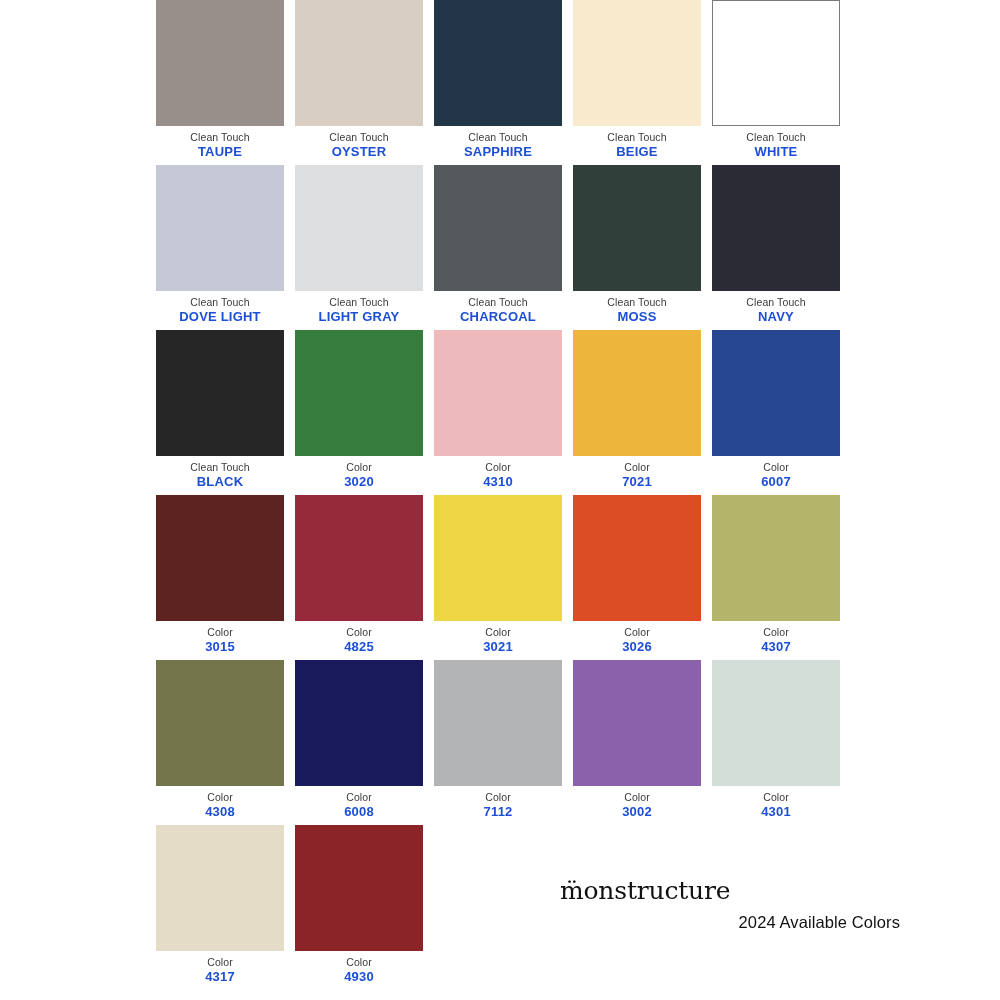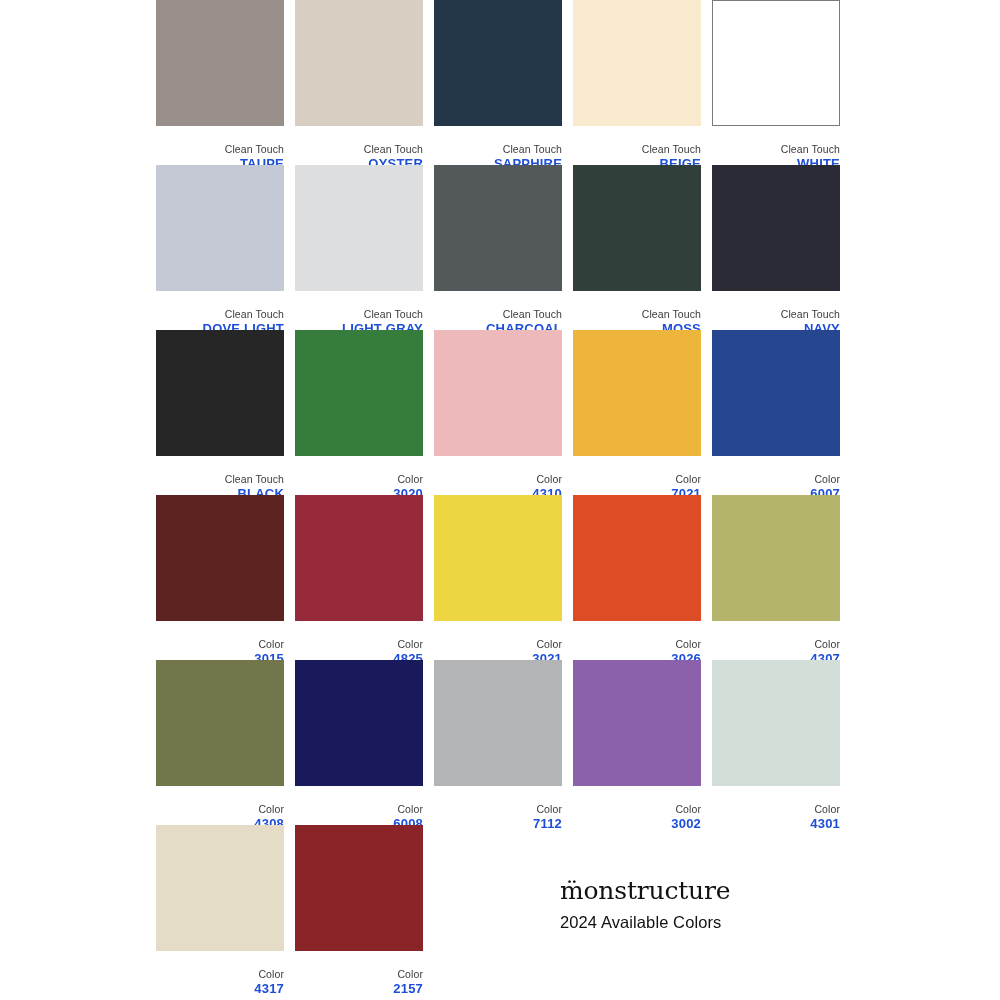--- a/index.html
+++ b/index.html
@@ -47,22 +47,22 @@
     width: 128px;
     height: 126px;
     box-sizing: border-box;
     flex: none;
   }
   .chip.bordered {
     border: 1px solid #7a7a7a;
   }
 
   .caption {
-    text-align: right;
-    padding-top: 16px;
+    text-align: center;
+    padding-top: 4px;
   }
   .cat {
     font-size: 10.5px;
     color: #3b3b3b;
     line-height: 14px;
     font-weight: 400;
     letter-spacing: 0.1px;
   }
   .code {
     font-size: 13px;
@@ -88,20 +88,21 @@
     line-height: 30px;
     white-space: nowrap;
   }
   .brand-sub {
     font-size: 16.5px;
     color: #111111;
     font-weight: 400;
     line-height: 22px;
     padding-top: 5px;
     letter-spacing: 0.1px;
+    text-align: right;
   }
 </style>
 </head>
 <body>
 
 <div id="sheet">
 
   <div class="grid" id="swatch-grid">
       <div class="row">
         <div class="cell">
@@ -293,21 +294,21 @@
           <div class="chip" style="background: rgb(229, 220, 200);"></div>
           <div class="caption">
             <div class="cat">Color</div>
             <div class="code">4317</div>
           </div>
         </div>
         <div class="cell">
           <div class="chip" style="background: rgb(139, 36, 41);"></div>
           <div class="caption">
             <div class="cat">Color</div>
-            <div class="code">2157</div>
+            <div class="code">4930</div>
           </div>
         </div>
         <div class="cell empty">
           <div class="chip"></div>
           <div class="caption">
             <div class="cat"></div>
             <div class="code"></div>
           </div>
         </div>
         <div class="cell empty">

